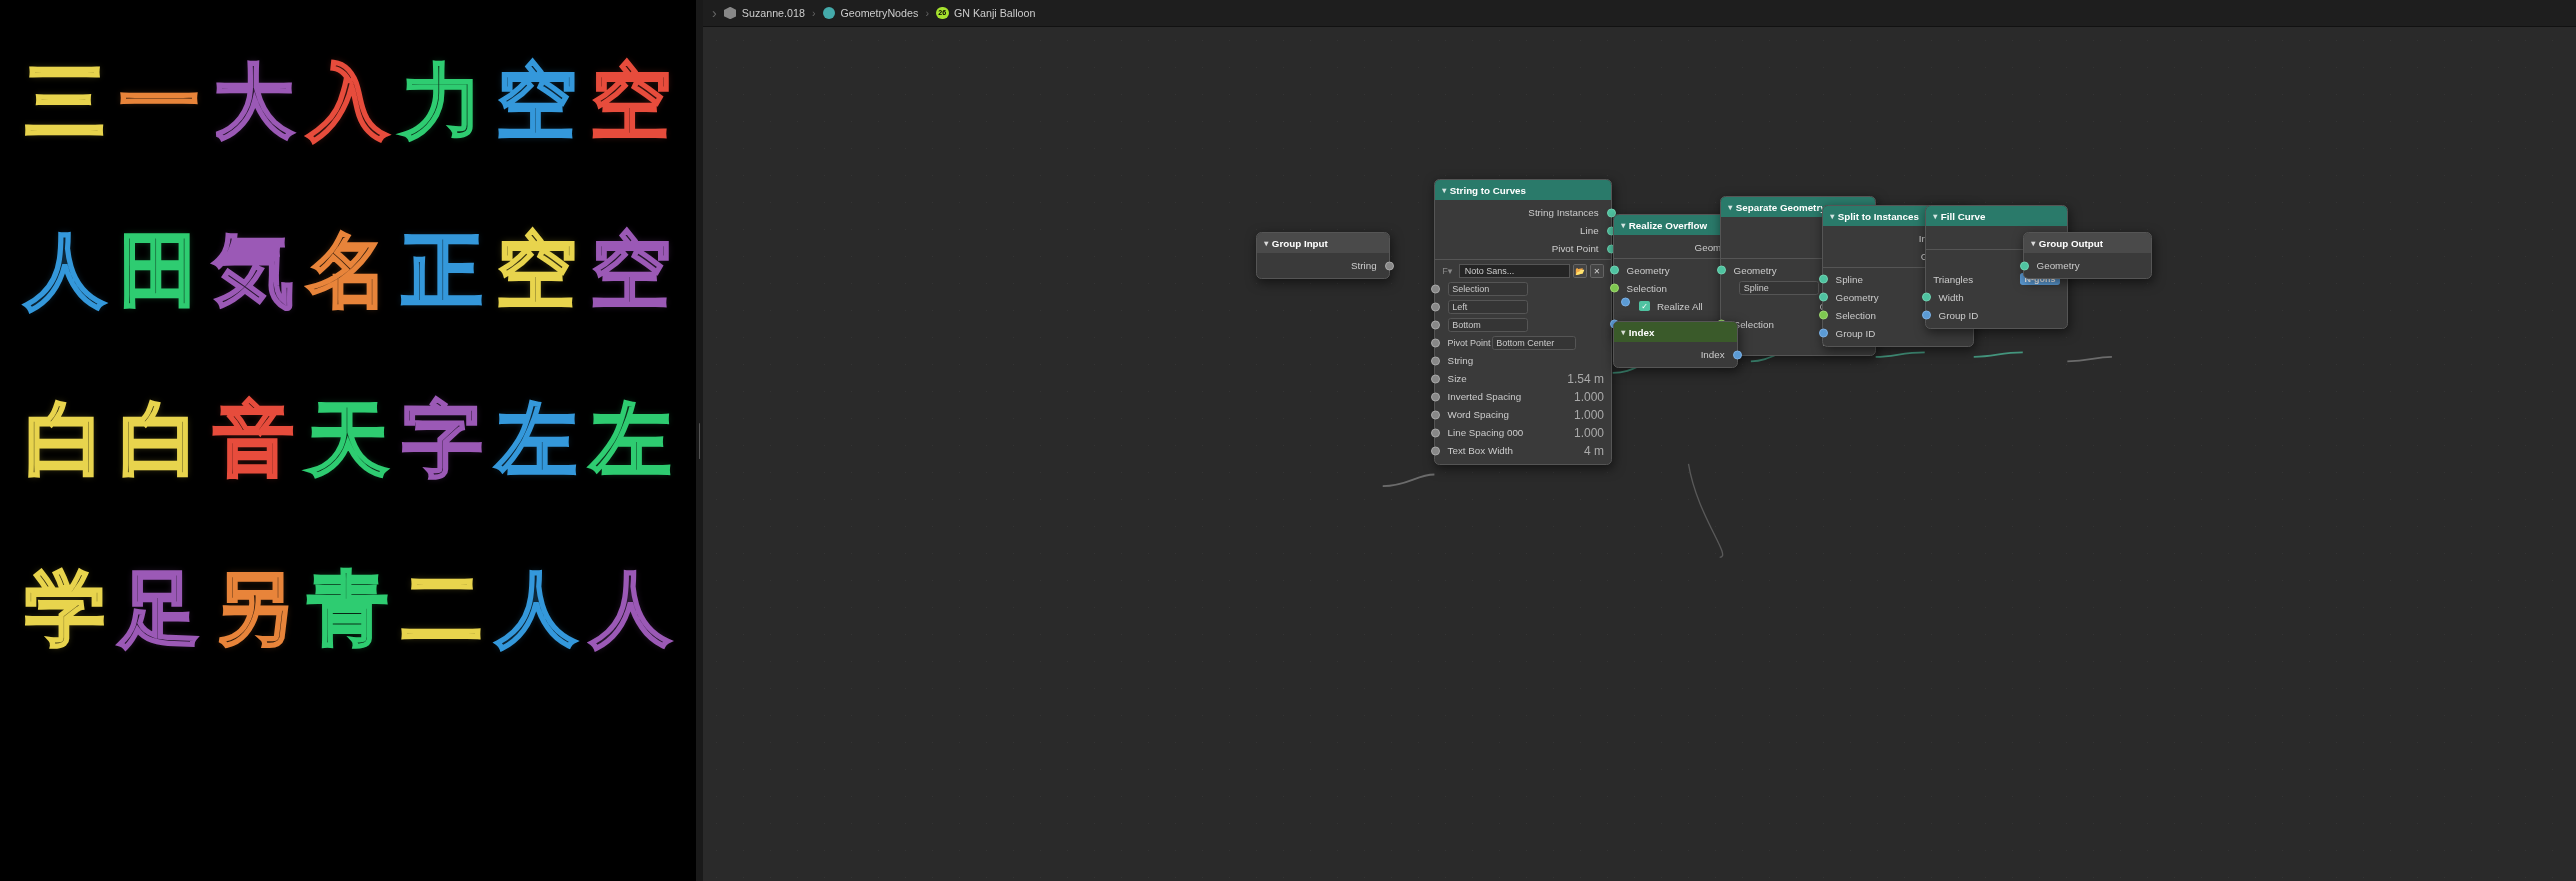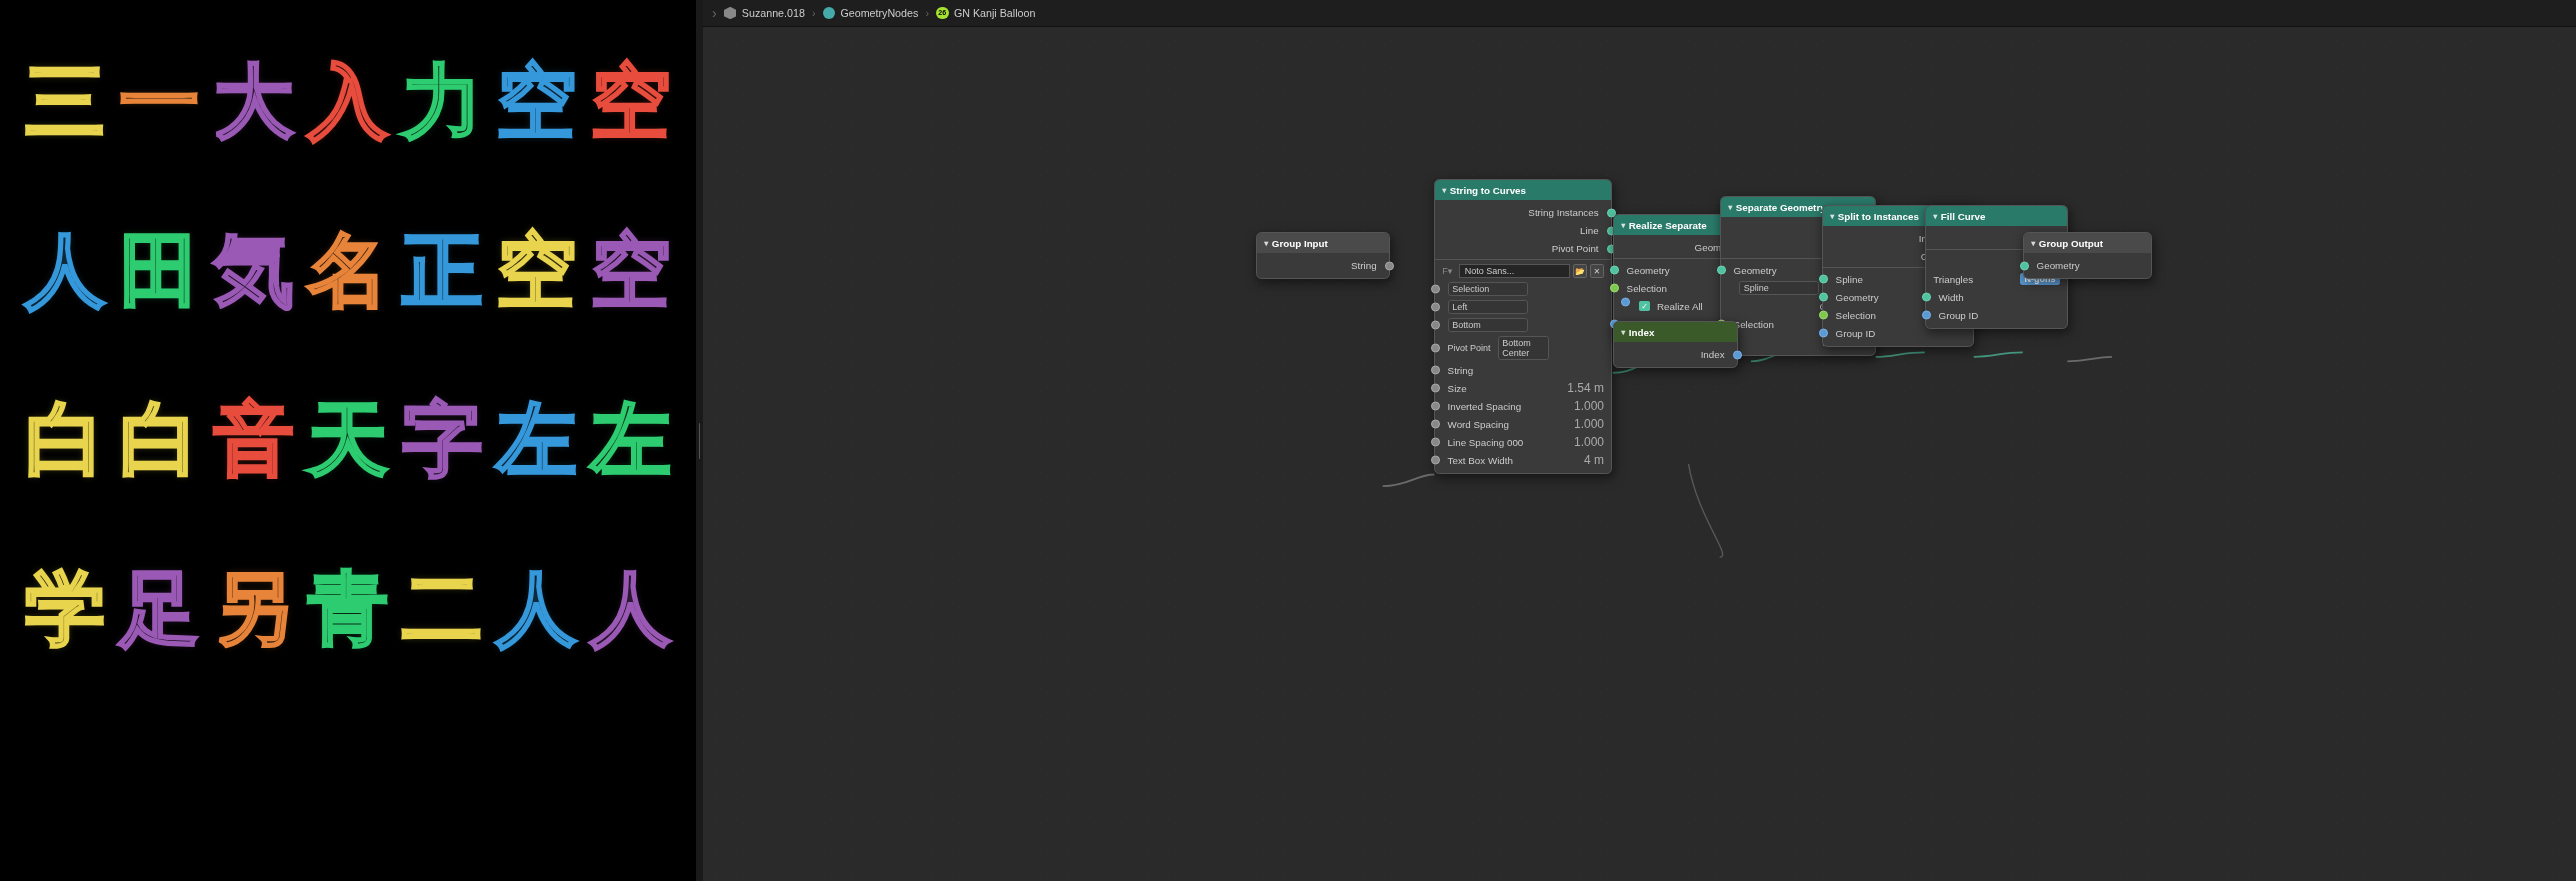--- a/index.html
+++ b/index.html
@@ -537,21 +537,21 @@
         <div class="node-row has-socket-left">
           <div class="socket socket-left socket-gray"></div>
           <div class="node-select">
             <span>Bottom</span>
           </div>
         </div>
 
         <div class="node-row has-socket-left">
           <div class="socket socket-left socket-gray"></div>
           <span class="node-label" style="font-size:9px;">Pivot Point</span>
-          <div class="node-select" style="width:51px; margin-left:7px;">
+          <div class="node-select" style="width:84px; margin-left:1px;">
             <span>Bottom Center</span>
           </div>
         </div>
 
         <div class="node-row has-socket-left">
           <div class="socket socket-left socket-gray"></div>
           <span class="node-label">String</span>
         </div>
 
         <div class="node-row has-socket-left">
@@ -582,21 +582,21 @@
           <div class="socket socket-left socket-gray"></div>
           <span class="node-label">Text Box Width</span>
           <span class="node-value">4 m</span>
         </div>
       </div>
     </div>
 
     <div class="node" id="node-realize-instances">
       <div class="node-header header-teal">
         <span class="chevron">▾</span>
-        <span>Realize Separate</span>
+        <span>Realize Overflow</span>
       </div>
       <div class="node-body">
 
         <div class="node-row has-socket-right">
           <span class="node-label">Geometry</span>
           <div class="socket socket-right socket-teal"></div>
         </div>
         <div class="node-separator"></div>
 
         <div class="node-row has-socket-left">

